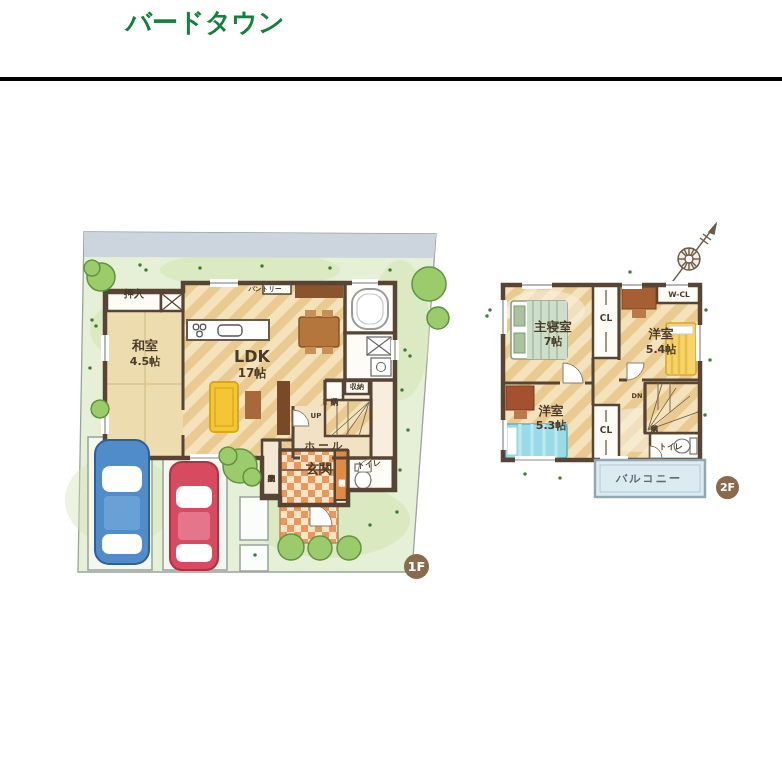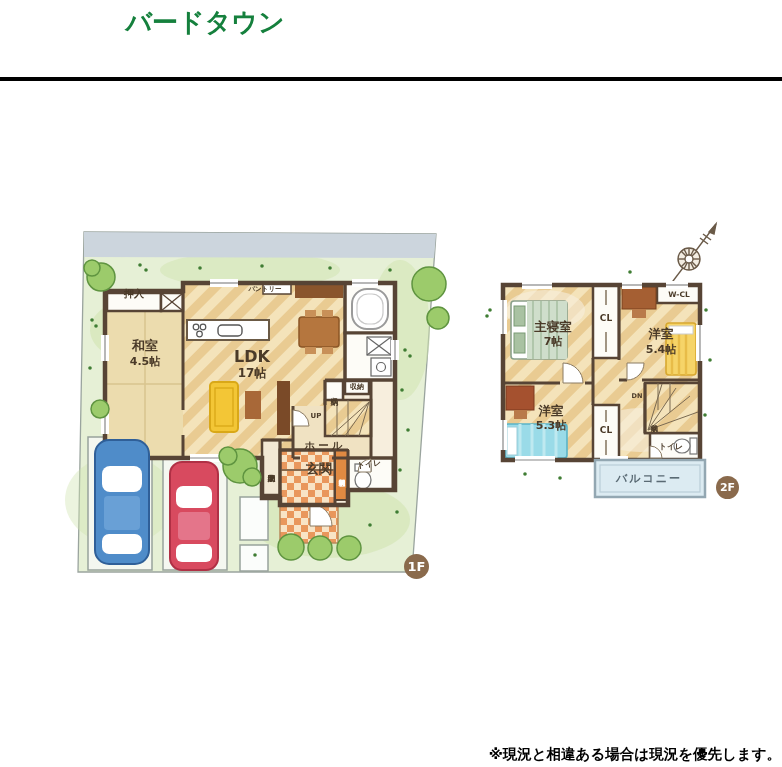--- a/index.html
+++ b/index.html
@@ -388,14 +388,13 @@
   <div class="lbl" style="left:679px;top:294px;font-size:7.5px">W-CL</div>
   <div class="lbl" style="left:551px;top:411px;font-size:12.5px">洋室</div>
   <div class="lbl s11" style="left:551px;top:425px">5.3帖</div>
   <div class="lbl s9" style="left:606px;top:430px">CL</div>
   <div class="lbl s6" style="left:637px;top:396px">DN</div>
   <div class="vlbl" style="left:654px;top:419px;font-size:7px;letter-spacing:0">収納</div>
   <div class="lbl s8" style="left:671px;top:446px">トイレ</div>
   <div class="lbl" style="left:649px;top:478px;font-size:11px;letter-spacing:2px;color:#5a6a74">バルコニー</div>
   <div class="badge" id="badge2">2F</div>
 
-  <div class="abs" id="disclaimer">※現況と相違ある場合は現況を優先します。</div>
 </div>
 
 </body></html>

